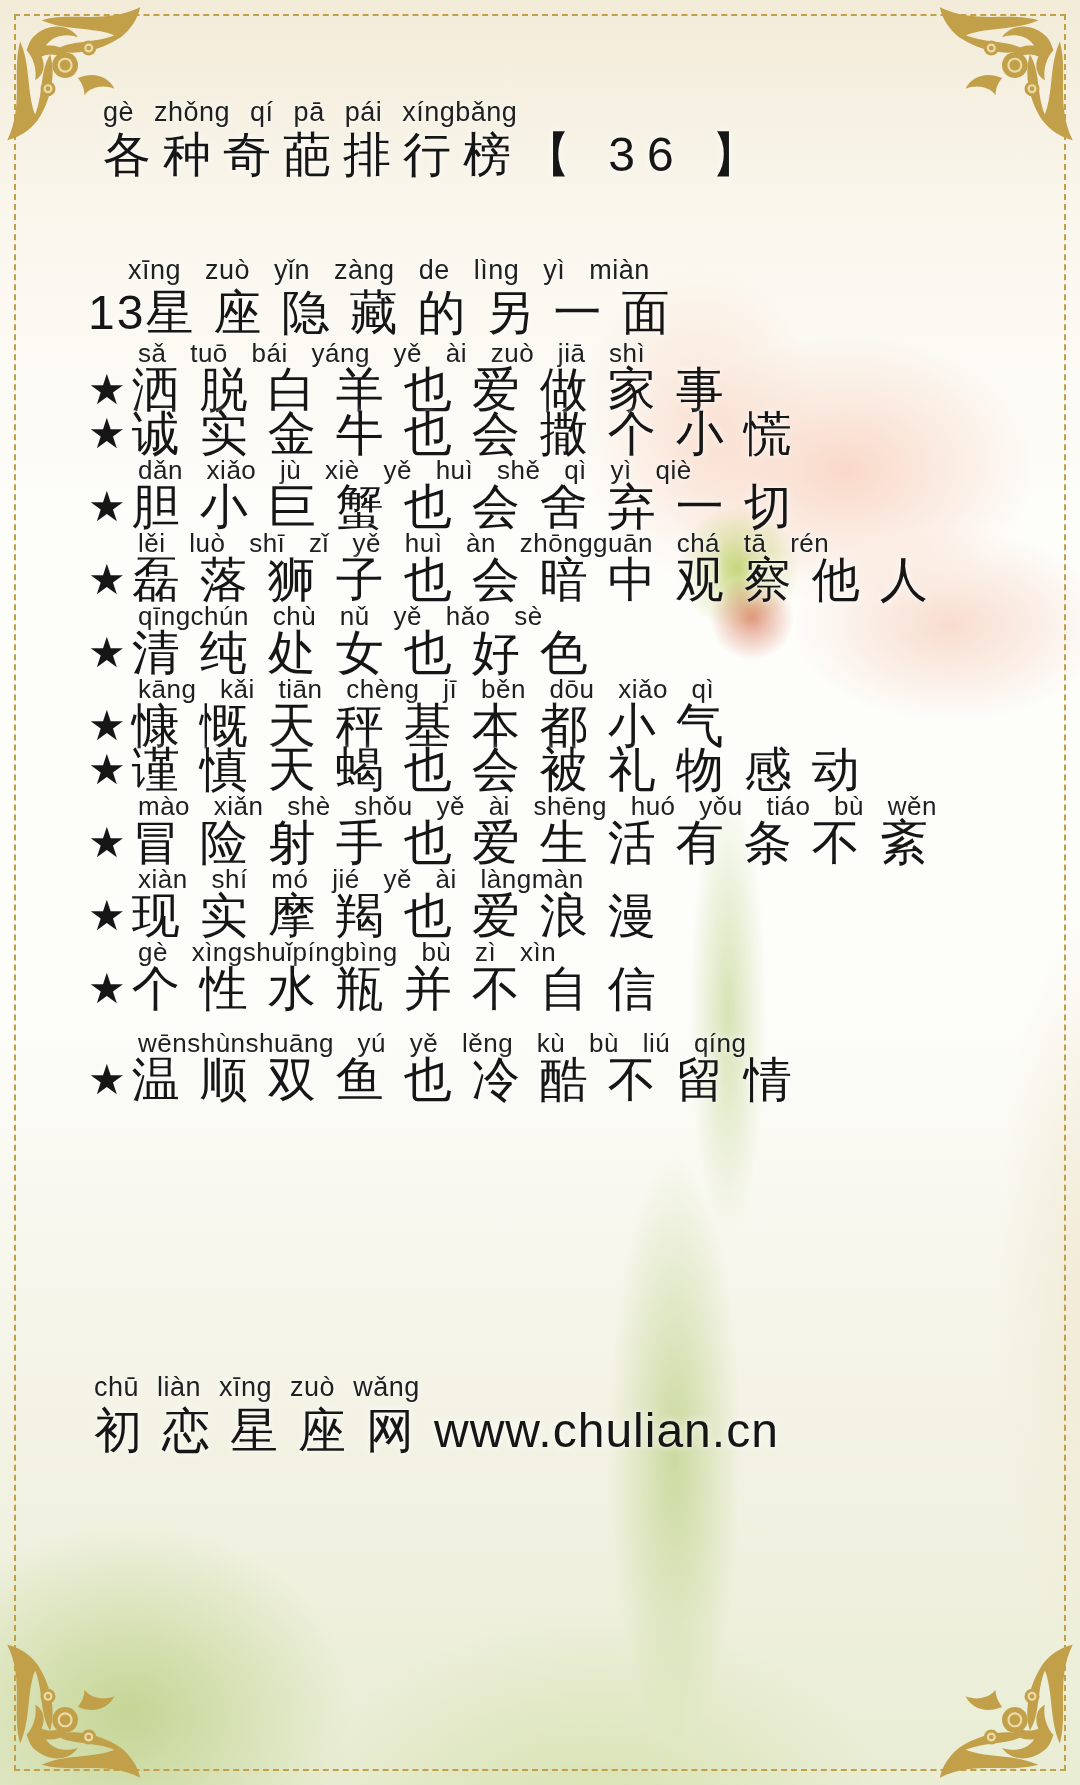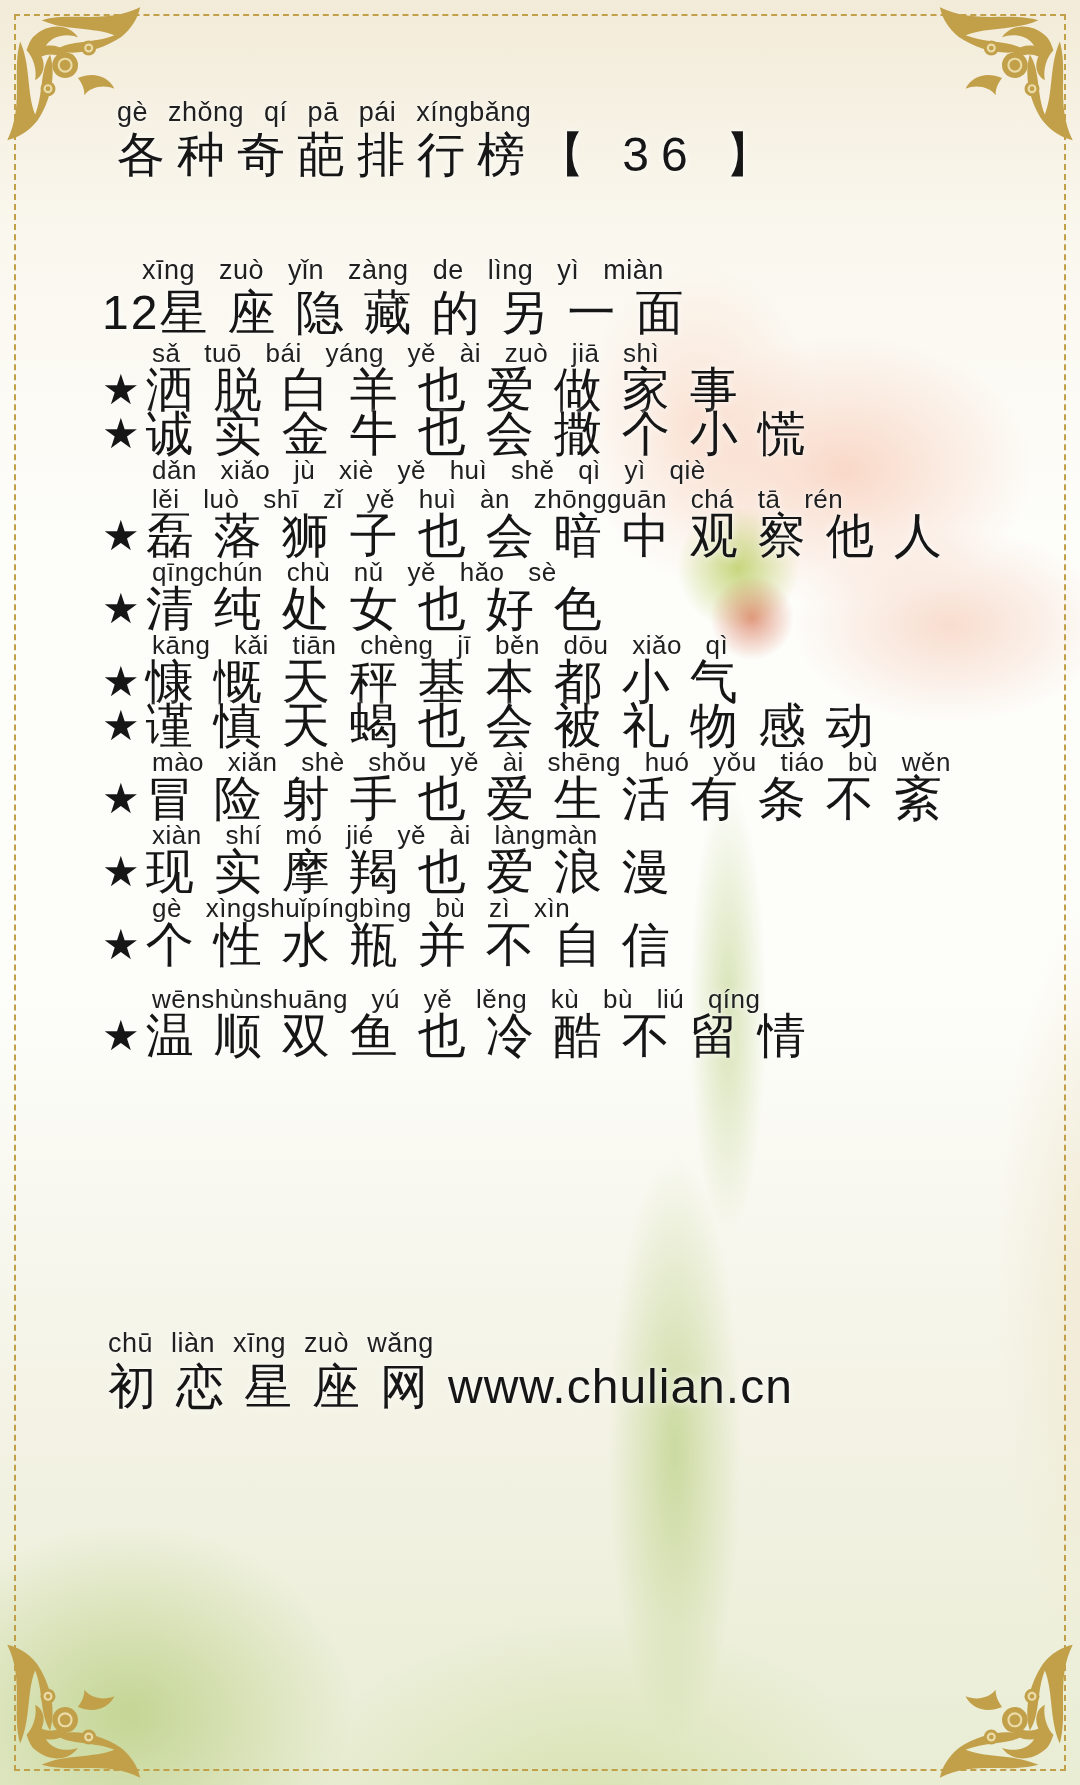--- a/index.html
+++ b/index.html
@@ -23,21 +23,21 @@
       radial-gradient(ellipse 140px 520px at 102% 72%, rgba(240,232,208,.9), rgba(240,232,208,0) 75%),
       linear-gradient(180deg,#f2ebd8 0%,#faf7ee 13%,#fdfdfa 30%,#fdfdfa 56%,#f4f3e6 78%,#e9edd4 100%);
   }
   .frame{position:absolute;inset:14px;border:2px dashed var(--gold);pointer-events:none;}
   .corner{position:absolute;width:150px;height:150px;color:var(--gold);}
   .corner.tl{top:3px;left:3px;}
   .corner.tr{top:3px;right:3px;transform:scaleX(-1);}
   .corner.bl{bottom:3px;left:3px;transform:scaleY(-1);}
   .corner.br{bottom:3px;right:3px;transform:scale(-1,-1);}
 
-  .content{position:absolute;left:102px;top:95px;width:940px;
+  .content{position:absolute;left:88px;top:95px;width:940px;
     text-shadow:0 0 8px rgba(255,255,255,.95), 0 0 2px rgba(255,255,255,.7);}
   .pinyin{font-size:26px;line-height:30px;word-spacing:16px;letter-spacing:.5px;color:#202020;}
   .hanzi{font-size:48px;line-height:50px;letter-spacing:20px;white-space:nowrap;color:#161616;}
 
   .title-block{padding-left:15px;}
   .title-block .pinyin{font-size:27px;line-height:34px;word-spacing:12px;}
   .title-block .hanzi{letter-spacing:12px;line-height:52px;}
 
   .subtitle-block{margin-top:72px;}
   .subtitle-block .pinyin{padding-left:40px;font-size:27px;line-height:34px;}
@@ -97,37 +97,38 @@
 
   <div class="content">
 
     <div class="title-block">
       <div class="pinyin">gè zhǒng qí pā pái xíngbǎng</div>
       <div class="hanzi">各种奇葩排行榜【 36 】</div>
     </div>
 
     <div class="subtitle-block">
       <div class="pinyin">xīng zuò yǐn zàng de lìng yì miàn</div>
-      <div class="hanzi"><span class="subtitle-num">12</span><span>星座隐藏的另一面</span></div>
+      <div class="hanzi"><span class="subtitle-num">13</span><span>星座隐藏的另一面</span></div>
     </div>
 
     <div class="items">
 
         <div class="item">
           <div class="pinyin">sǎ tuō bái yáng yě ài zuò jiā shì</div>
           <div class="hanzi"><span class="star">★</span><span>洒脱白羊也爱做家事</span></div>
         </div>
 
         <div class="item">
           <div class="hanzi"><span class="star">★</span><span>诚实金牛也会撒个小慌</span></div>
         </div>
 
 
         <div class="item">
           <div class="pinyin">dǎn xiǎo jù xiè yě huì shě qì yì qiè</div>
+          <div class="hanzi"><span class="star">★</span><span>胆小巨蟹也会舍弃一切</span></div>
         </div>
 
         <div class="item">
           <div class="pinyin">lěi luò shī zǐ yě huì àn zhōngguān chá tā rén</div>
           <div class="hanzi"><span class="star">★</span><span>磊落狮子也会暗中观察他人</span></div>
         </div>
 
         <div class="item">
           <div class="pinyin">qīngchún chù nǔ yě hǎo sè</div>
           <div class="hanzi"><span class="star">★</span><span>清纯处女也好色</span></div>

